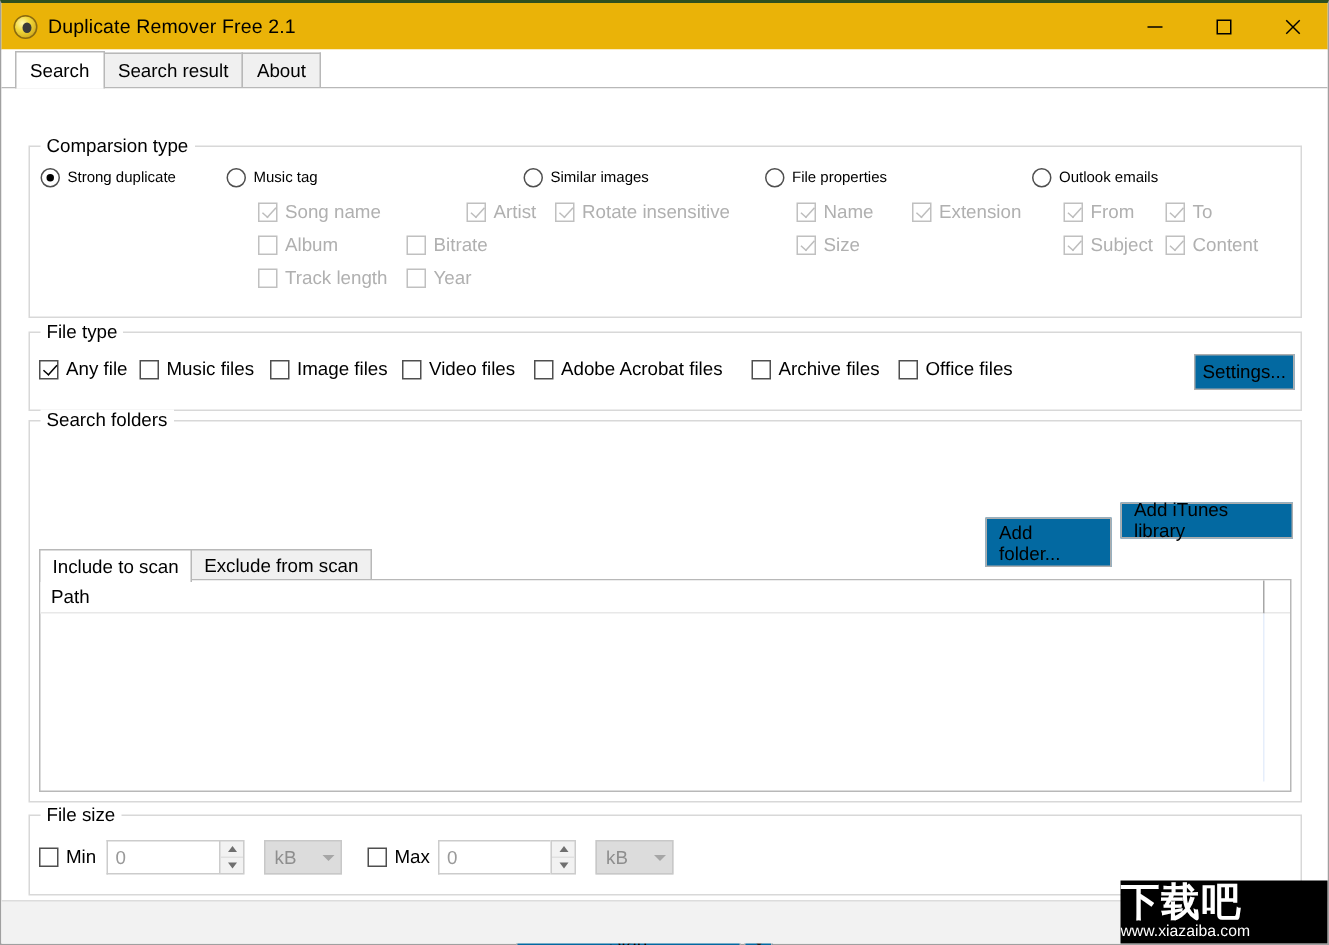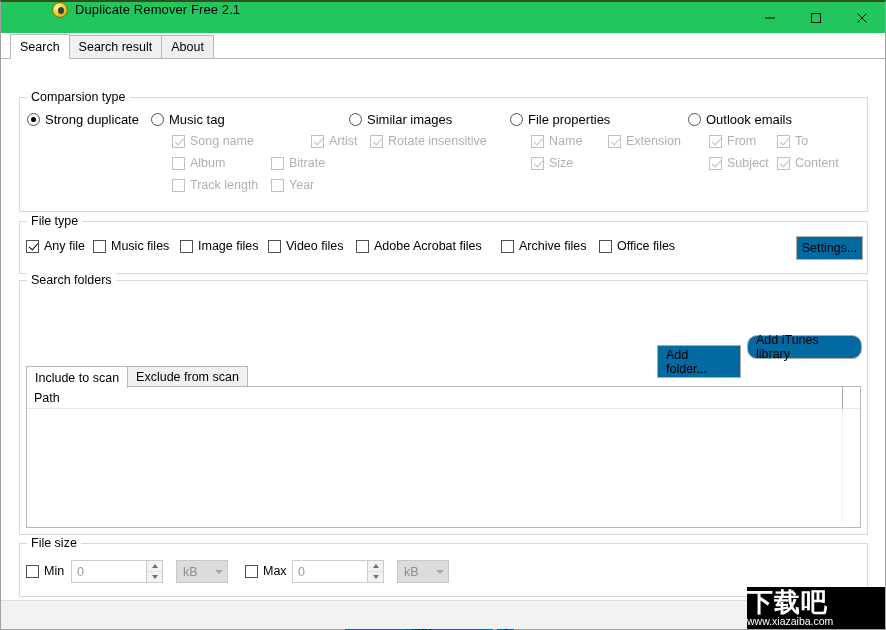--- a/index.html
+++ b/index.html
@@ -20,24 +20,23 @@
     width: 886px; height: 630px;
     background: #ffffff;
     border: 1px solid #a0a0a0;
     border-top: 2px solid #2f4f1f;
     display: flex; flex-direction: column;
   }
 
   
   #titlebar {
     height: 31px; flex: 0 0 31px;
-    background: #22c55e;
-    display: flex; align-items: flex-start;
+    background: #eab308;
+    display: flex; align-items: center;
     position: relative;
-    padding-left: 43px;
   }
   #app-icon {
     width: 16px; height: 16px; margin-left: 8px; margin-right: 7px;
     border-radius: 50%;
     background: radial-gradient(circle at 35% 32%, #fff7b0 0%, #f2d83c 38%, #d8b421 72%, #8a6a10 100%);
     border: 1px solid #8a6a10;
     position: relative;
   }
   #app-icon:after {
     content: ""; position: absolute; left: 5px; top: 4px;
@@ -105,21 +104,21 @@
   .ck.dim .box { border-color: #c0c0c0; }
   .ck.dim { color: #b0b0b0; }
   .ck .box.checked:after {
     content: ""; position: absolute;
     left: 4px; top: 0px; width: 4px; height: 8px;
     border: solid #000; border-width: 0 1.6px 1.6px 0;
     transform: rotate(42deg);
   }
   .ck.dim .box.checked:after { border-color: #bdbdbd; }
 
-  .rd { display: inline-flex; align-items: center; white-space: nowrap; font-size: 13px; }
+  .rd { display: inline-flex; align-items: center; white-space: nowrap; font-size: 10px; }
   .rd .circ {
     width: 13px; height: 13px; flex: 0 0 13px;
     border: 1px solid #4f4f4f; border-radius: 50%;
     background: #fff; margin-right: 5px; position: relative;
   }
   .rd .circ.sel:after {
     content: ""; position: absolute; left: 3px; top: 3px;
     width: 5px; height: 5px; border-radius: 50%; background: #000;
   }
 
@@ -380,21 +379,21 @@
         <span>Office files</span>
       </div>
 
       <div class="btn" style="position:absolute;left:776px;top:52px;transform:translateY(-38px);width:67px;height:24px;">Settings...</div>
     </div>
 
     <div class="group" style="left:18px; top:221px; width:849px; height:255px;">
       <div class="legend">Search folders</div>
 
       <div class="btn" style="position:absolute;left:637px;top:64px;width:84px;height:33px;">Add folder...</div>
-      <div class="btn" style="position:absolute;left:727px;top:54px;width:115px;height:24px;border-radius:10px;">Add iTunes library</div>
+      <div class="btn" style="position:absolute;left:727px;top:54px;width:115px;height:24px;">Add iTunes library</div>
 
       <div style="position:absolute;left:6px;top:84px;right:6px;bottom:6px;">
         <div id="listtabs">
           <div class="ltab active">Include to scan</div>
           <div class="ltab">Exclude from scan</div>
         </div>
         <div id="listbox">
           <div id="listheader">
             <span>Path</span>
             <div id="col-div"></div>

